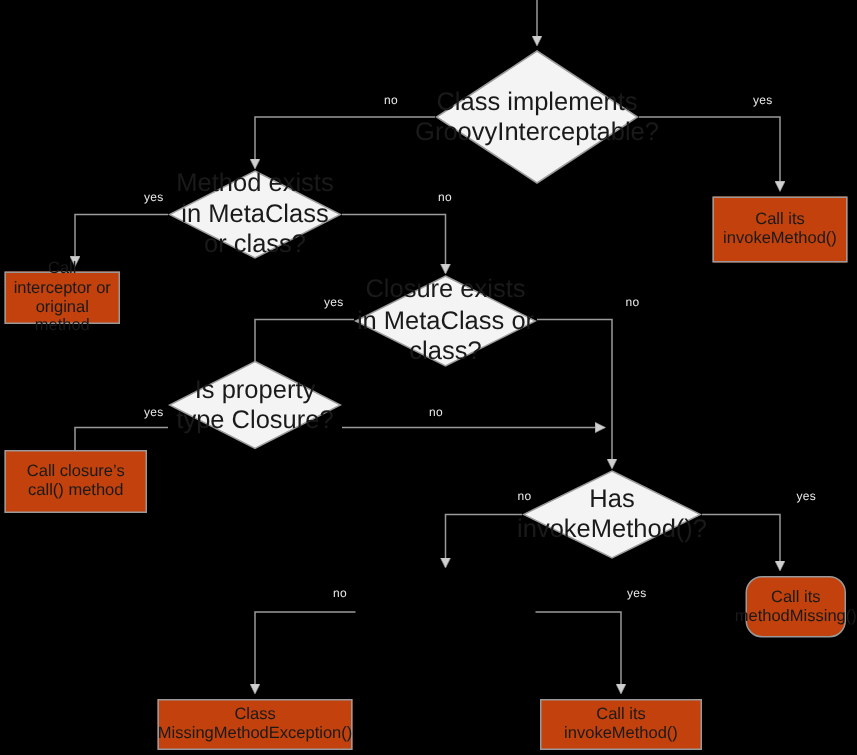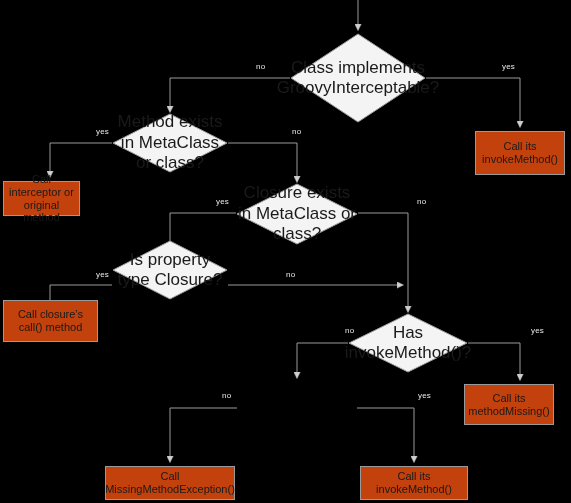--- a/index.html
+++ b/index.html
@@ -126,23 +126,23 @@
     <div class="diamond-label">Has invokeMethod()?</div>
   </div>
 
 
   <div class="node box" style="left:475px;top:131px;width:90px;height:44px;">Call  its invokeMethod()</div>
 
   <div class="node box" style="left:3px;top:181px;width:77px;height:35px;">Call interceptor or original method</div>
 
   <div class="node box" style="left:3px;top:300px;width:95px;height:42px;">Call closure’s call() method</div>
 
-  <div class="node box" style="left:464px;top:384px;width:90px;height:41px;">Call its methodMissing()</div>
+  <div class="node box" style="left:497px;top:384px;width:67px;height:41px;border-radius:11px;">Call its methodMissing()</div>
 
-  <div class="node box" style="left:105px;top:466px;width:130px;height:34px;">Call MissingMethodException()</div>
+  <div class="node box" style="left:105px;top:466px;width:130px;height:34px;">Class MissingMethodException()</div>
 
   <div class="node box" style="left:360px;top:466px;width:108px;height:34px;">Call  its invokeMethod()</div>
 
   <div class="edge-label" style="left:222px;top:62px;">no</div>
   <div class="edge-label" style="left:468px;top:62px;">yes</div>
 
   <div class="edge-label" style="left:62px;top:127px;">yes</div>
   <div class="edge-label" style="left:258px;top:127px;">no</div>
 
   <div class="edge-label" style="left:182px;top:197px;">yes</div>

